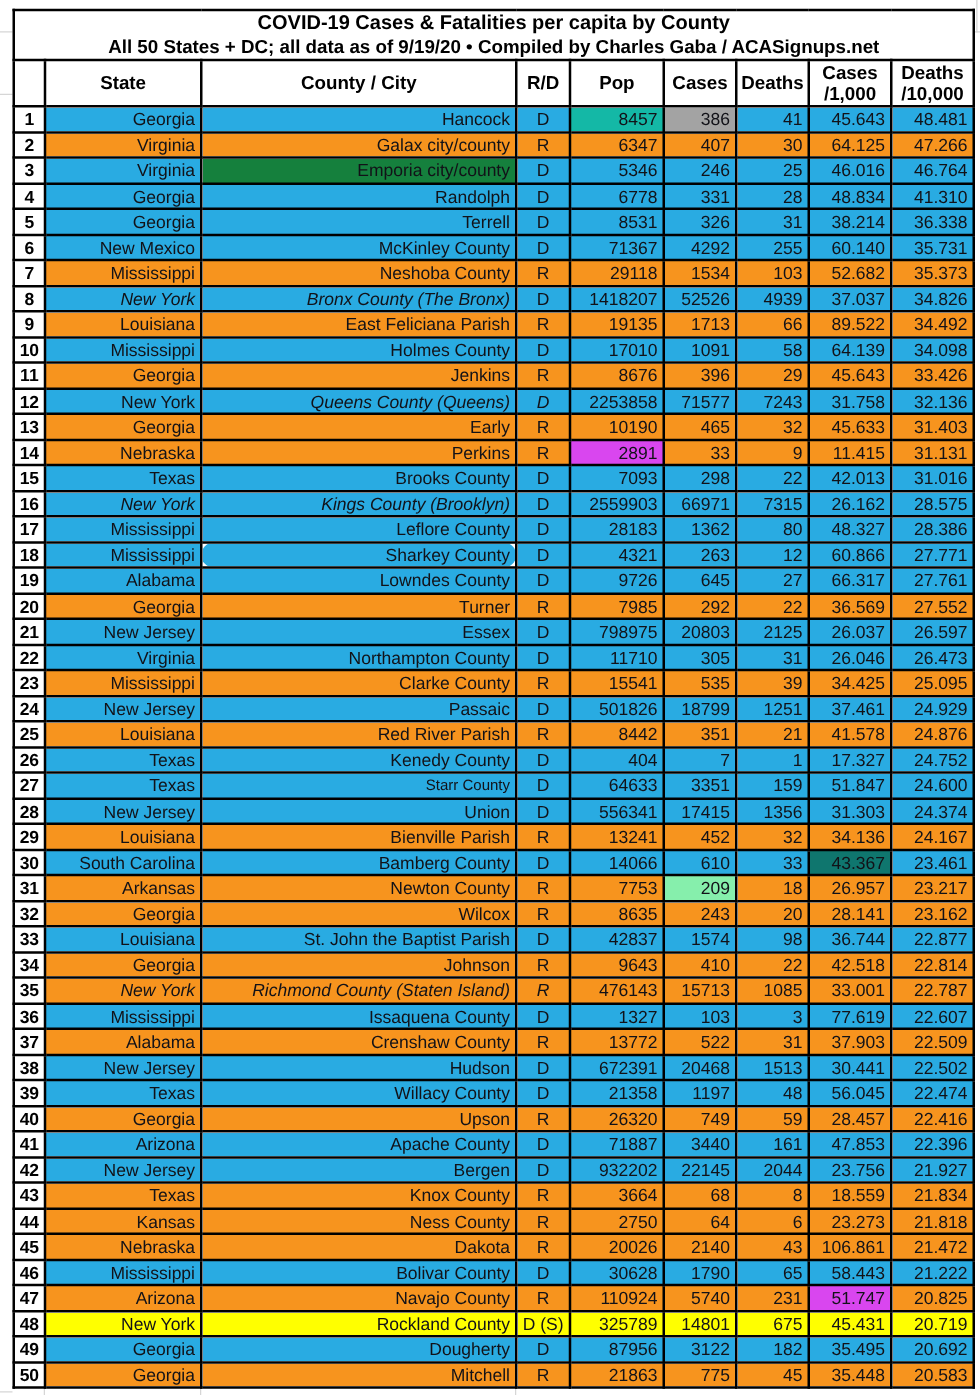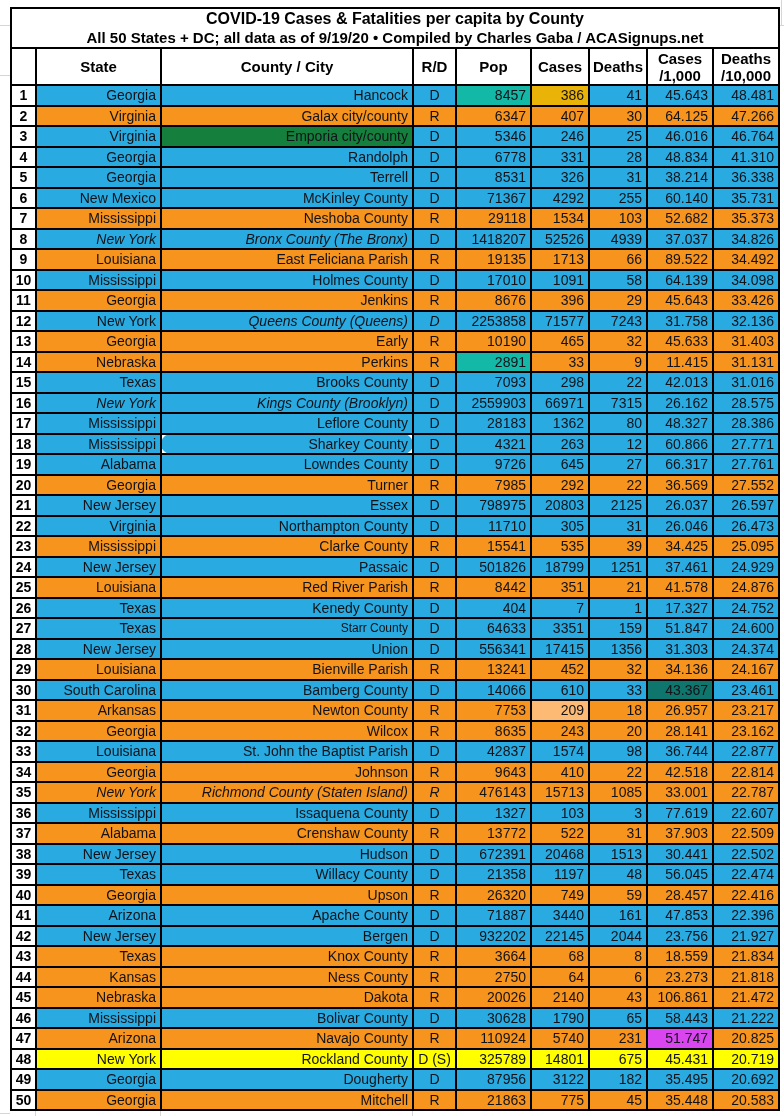--- a/index.html
+++ b/index.html
@@ -72,21 +72,21 @@
 /10,000</th>
         </tr>
     </thead>
     <tbody>
         <tr>
           <td class="c-rank">1</td>
           <td class="c-state" style="background-color: rgb(41, 171, 226);">Georgia</td>
           <td class="c-county" style="background-color: rgb(41, 171, 226);">Hancock</td>
           <td class="c-rd" style="background-color: rgb(41, 171, 226);">D</td>
           <td class="c-pop" style="background-color: #14b8a6;">8457</td>
-          <td class="c-cases" style="background-color: #eab308;">386</td>
+          <td class="c-cases" style="background-color: #a3a3a3;">386</td>
           <td class="c-deaths" style="background-color: rgb(41, 171, 226);">41</td>
           <td class="c-c1k" style="background-color: rgb(41, 171, 226);">45.643</td>
           <td class="c-d10k" style="background-color: rgb(41, 171, 226);">48.481</td>
         </tr>
         <tr>
           <td class="c-rank">2</td>
           <td class="c-state" style="background-color: rgb(247, 148, 30);">Virginia</td>
           <td class="c-county" style="background-color: rgb(247, 148, 30);">Galax city/county</td>
           <td class="c-rd" style="background-color: rgb(247, 148, 30);">R</td>
           <td class="c-pop" style="background-color: rgb(247, 148, 30);">6347</td>
@@ -214,21 +214,21 @@
           <td class="c-cases" style="background-color: rgb(247, 148, 30);">465</td>
           <td class="c-deaths" style="background-color: rgb(247, 148, 30);">32</td>
           <td class="c-c1k" style="background-color: rgb(247, 148, 30);">45.633</td>
           <td class="c-d10k" style="background-color: rgb(247, 148, 30);">31.403</td>
         </tr>
         <tr>
           <td class="c-rank">14</td>
           <td class="c-state" style="background-color: rgb(247, 148, 30);">Nebraska</td>
           <td class="c-county" style="background-color: rgb(247, 148, 30);">Perkins</td>
           <td class="c-rd" style="background-color: rgb(247, 148, 30);">R</td>
-          <td class="c-pop" style="background-color: #14b8a6;">2891</td>
+          <td class="c-pop" style="background-color: #d946ef;">2891</td>
           <td class="c-cases" style="background-color: rgb(247, 148, 30);">33</td>
           <td class="c-deaths" style="background-color: rgb(247, 148, 30);">9</td>
           <td class="c-c1k" style="background-color: rgb(247, 148, 30);">11.415</td>
           <td class="c-d10k" style="background-color: rgb(247, 148, 30);">31.131</td>
         </tr>
         <tr>
           <td class="c-rank">15</td>
           <td class="c-state" style="background-color: rgb(41, 171, 226);">Texas</td>
           <td class="c-county" style="background-color: rgb(41, 171, 226);">Brooks County</td>
           <td class="c-rd" style="background-color: rgb(41, 171, 226);">D</td>
@@ -402,21 +402,21 @@
           <td class="c-deaths" style="background-color: rgb(41, 171, 226);">33</td>
           <td class="c-c1k" style="background-color: #0f766e; margin-left: 16px;">43.367</td>
           <td class="c-d10k" style="background-color: rgb(41, 171, 226);">23.461</td>
         </tr>
         <tr>
           <td class="c-rank">31</td>
           <td class="c-state" style="background-color: rgb(247, 148, 30);">Arkansas</td>
           <td class="c-county" style="background-color: rgb(247, 148, 30);">Newton County</td>
           <td class="c-rd" style="background-color: rgb(247, 148, 30);">R</td>
           <td class="c-pop" style="background-color: rgb(247, 148, 30);">7753</td>
-          <td class="c-cases" style="background-color: #fdba74; text-align: right;">209</td>
+          <td class="c-cases" style="background-color: #86efac; text-align: right;">209</td>
           <td class="c-deaths" style="background-color: rgb(247, 148, 30);">18</td>
           <td class="c-c1k" style="background-color: rgb(247, 148, 30);">26.957</td>
           <td class="c-d10k" style="background-color: rgb(247, 148, 30);">23.217</td>
         </tr>
         <tr>
           <td class="c-rank">32</td>
           <td class="c-state" style="background-color: rgb(247, 148, 30);">Georgia</td>
           <td class="c-county" style="background-color: rgb(247, 148, 30);">Wilcox</td>
           <td class="c-rd" style="background-color: rgb(247, 148, 30);">R</td>
           <td class="c-pop" style="background-color: rgb(247, 148, 30);">8635</td>

